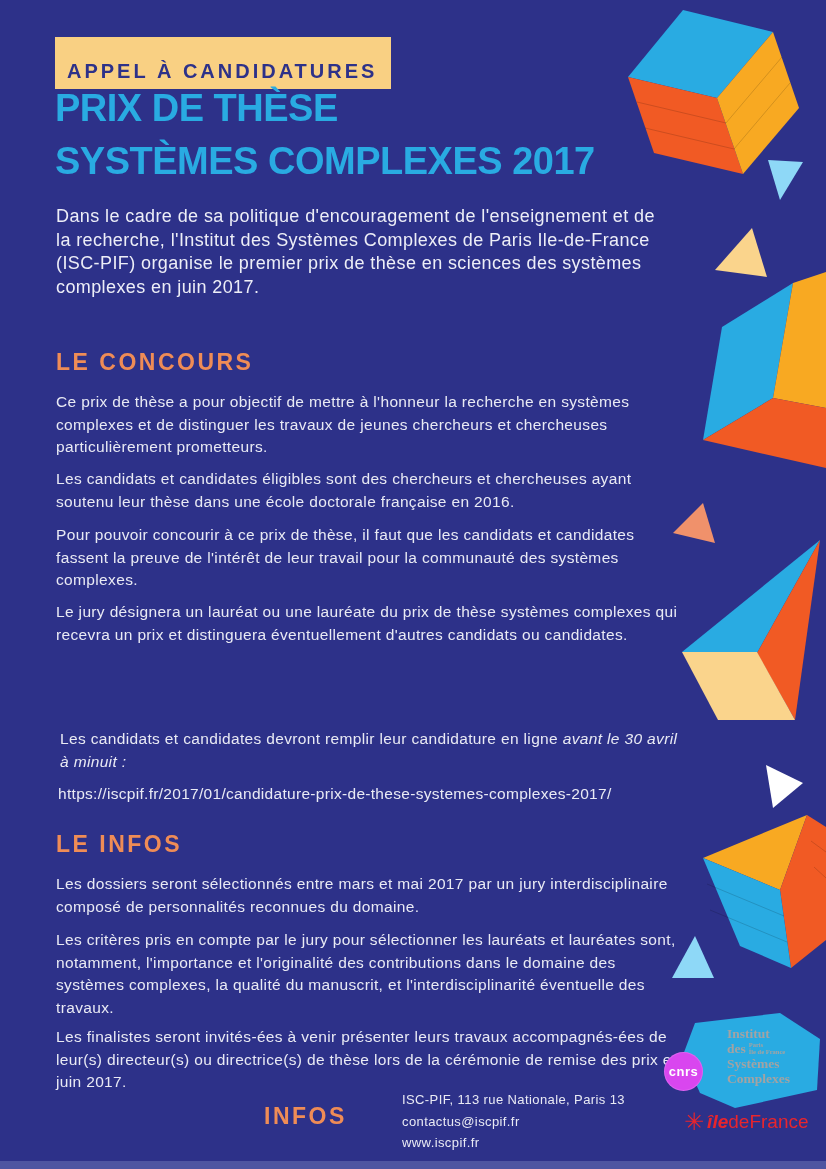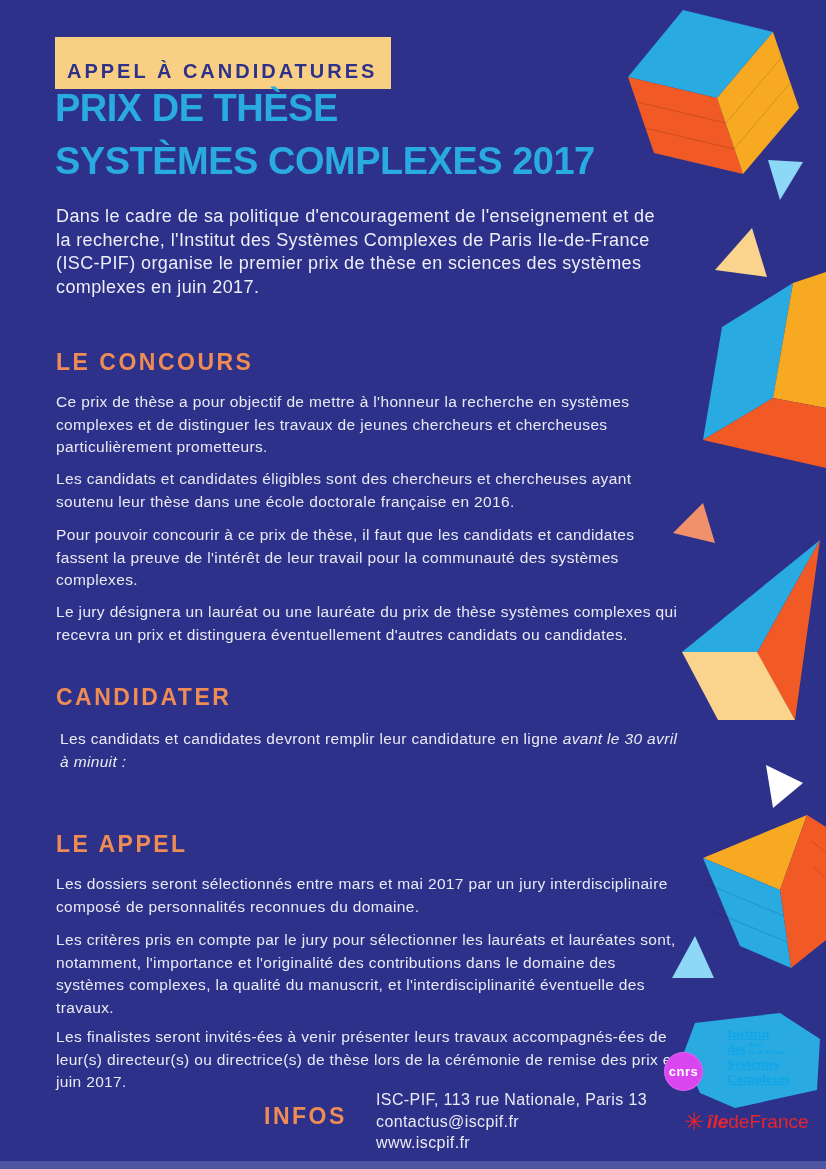--- a/index.html
+++ b/index.html
@@ -34,35 +34,35 @@
   }
   .para{
     width:630px;color:#E9EAF4;font-size:15.5px;line-height:22.5px;letter-spacing:0.35px;
   }
   .url{
     color:#E9EAF4;font-size:15.5px;letter-spacing:0.3px;white-space:nowrap;
     text-decoration:none;
   }
   .infos{left:264px;top:1103px;}
   .contact{
-    left:376px;top:1089px;color:#E9EAF4;font-size:16px;line-height:21.5px;letter-spacing:0.4px;
+    left:402px;top:1089px;color:#E9EAF4;font-size:13px;line-height:21.5px;letter-spacing:0.4px;
   }
   .contact a{color:#E9EAF4;text-decoration:none;}
 
   
   .cnrs{
     left:664px;top:1052px;width:39px;height:39px;border-radius:50%;
     background:#d946ef;color:#fff;display:flex;align-items:center;justify-content:center;
     font-size:13px;font-weight:bold;letter-spacing:0.5px;z-index:3;
     box-shadow:0 0 0 1px rgba(255,255,255,0.15) inset;
   }
   .isc-text{
     left:727px;top:1026px;width:100px;z-index:3;
     font-family:"Liberation Serif","DejaVu Serif",serif;
-    color:#0ea5e9;font-size:13.5px;font-weight:bold;line-height:15px;text-decoration:underline;
+    color:#a3a3a3;font-size:13.5px;font-weight:bold;line-height:15px;
   }
   .isc-small{
     display:inline-block;vertical-align:middle;
     font-size:6.5px;line-height:6.5px;font-weight:bold;margin-left:3px;transform:translateY(-1px);
   }
   .idf{
     left:684px;top:1111px;z-index:3;color:#E8252D;font-size:19px;white-space:nowrap;
     display:flex;align-items:center;
   }
   .idf .star{font-size:24px;line-height:22px;margin-right:3px;font-weight:bold;}
@@ -136,26 +136,26 @@
     </div>
 
     <p class="abs intro" style="margin:0;">Dans le cadre de sa politique d'encouragement de l'enseignement et de la recherche, l'Institut des Systèmes Complexes de Paris Ile-de-France (ISC-PIF) organise le premier prix de thèse en sciences des systèmes complexes en juin 2017.</p>
 
     <h2 class="abs h-section" style="left:56px;top:349px;margin:0;">LE CONCOURS</h2>
     <p class="abs para" style="left:56px;top:391px;margin:0;">Ce prix de thèse a pour objectif de mettre à l'honneur la recherche en systèmes complexes et de distinguer les travaux de jeunes chercheurs et chercheuses particulièrement prometteurs.</p>
     <p class="abs para" style="left:56px;top:468px;margin:0;">Les candidats et candidates éligibles sont des chercheurs et chercheuses ayant soutenu leur thèse dans une école doctorale française en 2016.</p>
     <p class="abs para" style="left:56px;top:524px;margin:0;">Pour pouvoir concourir à ce prix de thèse, il faut que les candidats et candidates fassent la preuve de l'intérêt de leur travail pour la communauté des systèmes complexes.</p>
     <p class="abs para" style="left:56px;top:601px;margin:0;">Le jury désignera un lauréat ou une lauréate du prix de thèse systèmes complexes qui recevra un prix et distinguera éventuellement d'autres candidats ou candidates.</p>
 
-    <h2 class="abs h-section" style="left:56px;top:684px;margin:0;">CANDIDATER</h2>
     <p class="abs para" style="left:60px;top:728px;margin:0;width:618px;">
       <span>Les candidats et candidates devront remplir leur candidature en ligne </span><i>avant le 30 avril à minuit :</i>
     </p>
+    <a class="abs url" style="left:58px;top:785px;" href="#">https://iscpif.fr/2017/01/candidature-prix-de-these-systemes-complexes-2017/</a>
 
-    <h2 class="abs h-section" style="left:56px;top:831px;margin:0;">LE APPEL</h2>
+    <h2 class="abs h-section" style="left:56px;top:831px;margin:0;">LE INFOS</h2>
     <p class="abs para" style="left:56px;top:873px;margin:0;">Les dossiers seront sélectionnés entre mars et mai 2017 par un jury interdisciplinaire composé de personnalités reconnues du domaine.</p>
     <p class="abs para" style="left:56px;top:929px;margin:0;">Les critères pris en compte par le jury pour sélectionner les lauréats et lauréates sont, notamment, l'importance et l'originalité des contributions dans le domaine des systèmes complexes, la qualité du manuscrit, et l'interdisciplinarité éventuelle des travaux.</p>
     <p class="abs para" style="left:56px;top:1026px;margin:0;">Les finalistes seront invités-ées à venir présenter leurs travaux accompagnés-ées de leur(s) directeur(s) ou directrice(s) de thèse lors de la cérémonie de remise des prix en juin 2017.</p>
 
     <div class="abs h-section infos">INFOS</div>
     <div class="abs contact">
       <div>ISC-PIF, 113 rue Nationale, Paris 13</div>
       <div><a href="#">contactus@iscpif.fr</a></div>
       <div><a href="#">www.iscpif.fr</a></div>
     </div>

